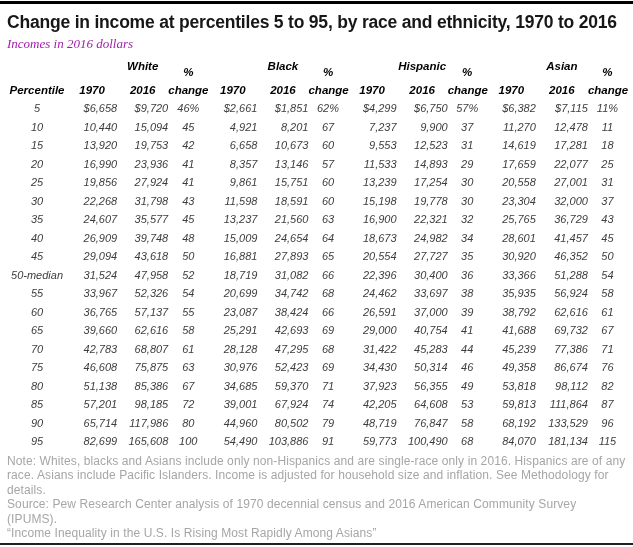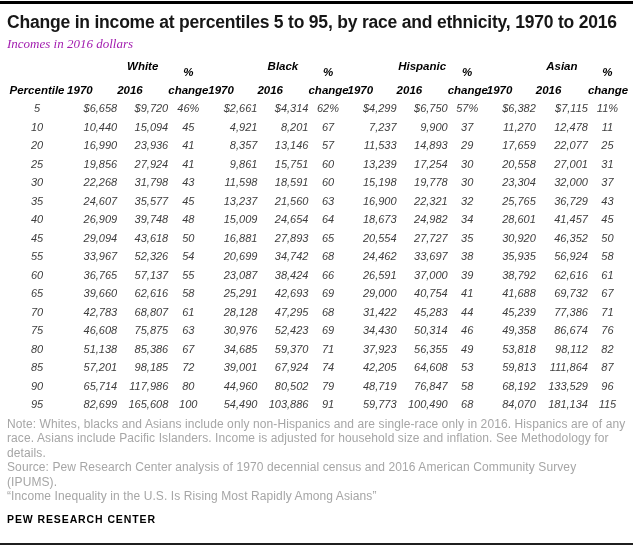--- a/index.html
+++ b/index.html
@@ -34,21 +34,21 @@
   }
   table.income th, table.income td { padding: 0; }
   thead th { font-weight: bold; color: #000000; font-size: 11.5px; }
   tr.group-row { height: 16px; }
   tr.group-row th { vertical-align: middle; }
   th.race-label { text-align: center; }
   th.pct-sym { text-align: center; position: relative; top: 6px; }
   tr.colhead-row { height: 25px; }
   tr.colhead-row th { vertical-align: bottom; padding-bottom: 3px; }
   th.percentile-head { text-align: center; }
-  th.year-head { text-align: left; }
+  th.year-head { text-align: center; }
   th.change-head { text-align: left; }
   tbody td { font-size: 11px; color: #3d3d3d; height: 18.5px; vertical-align: middle; }
   td.pct-col { text-align: center; }
   td.num { text-align: right; padding-right: 5px; }
   td.chg { text-align: center; }
   .footer { margin-top: 3px; }
   .note, .source, .quote {
     margin: 0; font-size: 12px; color: #a6a6a6; line-height: 14.5px;
     letter-spacing: 0.1px;
   }
@@ -114,21 +114,21 @@
         <th class="change-head">change</th>
       </tr>
     </thead>
     <tbody>
         <tr>
           <td class="pct-col">5</td>
           <td class="num">$6,658</td>
           <td class="num">$9,720</td>
           <td class="chg">46%</td>
           <td class="num">$2,661</td>
-          <td class="num">$4,314</td>
+          <td class="num">$1,851</td>
           <td class="chg">62%</td>
           <td class="num">$4,299</td>
           <td class="num">$6,750</td>
           <td class="chg">57%</td>
           <td class="num">$6,382</td>
           <td class="num">$7,115</td>
           <td class="chg">11%</td>
         </tr>
         <tr>
           <td class="pct-col">10</td>
@@ -139,20 +139,35 @@
           <td class="num">8,201</td>
           <td class="chg">67</td>
           <td class="num">7,237</td>
           <td class="num">9,900</td>
           <td class="chg">37</td>
           <td class="num">11,270</td>
           <td class="num">12,478</td>
           <td class="chg">11</td>
         </tr>
         <tr>
+          <td class="pct-col">15</td>
+          <td class="num">13,920</td>
+          <td class="num">19,753</td>
+          <td class="chg">42</td>
+          <td class="num">6,658</td>
+          <td class="num">10,673</td>
+          <td class="chg">60</td>
+          <td class="num">9,553</td>
+          <td class="num">12,523</td>
+          <td class="chg">31</td>
+          <td class="num">14,619</td>
+          <td class="num">17,281</td>
+          <td class="chg">18</td>
+        </tr>
+        <tr>
           <td class="pct-col">20</td>
           <td class="num">16,990</td>
           <td class="num">23,936</td>
           <td class="chg">41</td>
           <td class="num">8,357</td>
           <td class="num">13,146</td>
           <td class="chg">57</td>
           <td class="num">11,533</td>
           <td class="num">14,893</td>
           <td class="chg">29</td>
@@ -229,20 +244,35 @@
           <td class="num">27,893</td>
           <td class="chg">65</td>
           <td class="num">20,554</td>
           <td class="num">27,727</td>
           <td class="chg">35</td>
           <td class="num">30,920</td>
           <td class="num">46,352</td>
           <td class="chg">50</td>
         </tr>
         <tr>
+          <td class="pct-col">50-median</td>
+          <td class="num">31,524</td>
+          <td class="num">47,958</td>
+          <td class="chg">52</td>
+          <td class="num">18,719</td>
+          <td class="num">31,082</td>
+          <td class="chg">66</td>
+          <td class="num">22,396</td>
+          <td class="num">30,400</td>
+          <td class="chg">36</td>
+          <td class="num">33,366</td>
+          <td class="num">51,288</td>
+          <td class="chg">54</td>
+        </tr>
+        <tr>
           <td class="pct-col">55</td>
           <td class="num">33,967</td>
           <td class="num">52,326</td>
           <td class="chg">54</td>
           <td class="num">20,699</td>
           <td class="num">34,742</td>
           <td class="chg">68</td>
           <td class="num">24,462</td>
           <td class="num">33,697</td>
           <td class="chg">38</td>

